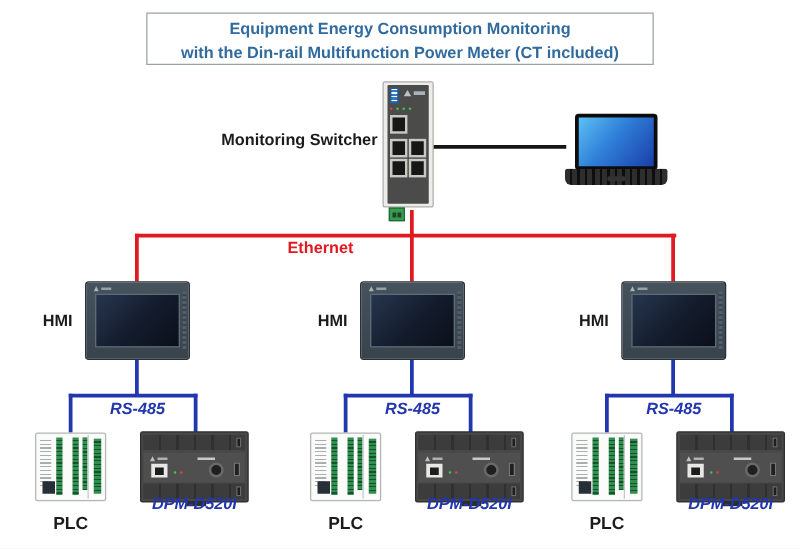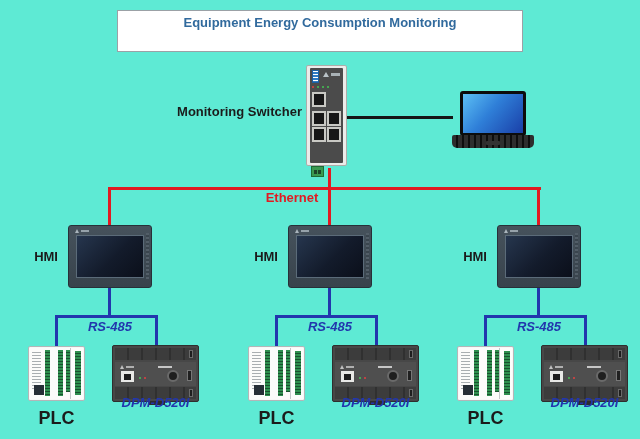--- a/index.html
+++ b/index.html
@@ -3,21 +3,21 @@
 <meta charset="utf-8">
 <style>
   :root{
     --red:#e11a22;
     --blue:#2236ad;
     --titleblue:#316a9d;
     --ink:#1b1b1b;
   }
   *{margin:0;padding:0;box-sizing:border-box;}
   body{font-family:"Liberation Sans",sans-serif;background:#dcdddd;}
-  .canvas{position:relative;width:640px;height:439px;background:#5eead4;overflow:hidden;}
+  .canvas{position:relative;width:640px;height:439px;background:#ffffff;overflow:hidden;}
   .abs{position:absolute;}
   .lbl{position:absolute;font-weight:bold;font-size:13px;color:var(--ink);line-height:14px;}
   .blue{color:var(--blue);font-style:italic;}
   .redtxt{color:var(--red);}
 
   
   .title-box{left:117px;top:10px;width:406px;height:42px;background:#ffffff;
     border:1px solid #9ba1a6;text-align:center;color:var(--titleblue);
     font-weight:bold;font-size:13px;line-height:19px;padding-top:2px;}
 
@@ -54,21 +54,21 @@
     background-image:repeating-linear-gradient(90deg,#2e2e2e 0 4px,#0e0e0e 4px 6px);}
   .lap-pad{position:absolute;left:34px;top:50px;width:14px;height:4px;background:#333;border-radius:1px;}
 
   
   .rline{position:absolute;background:var(--red);}
   .red-stub{left:328px;top:168px;width:3px;height:20px;}
   .red-bus{left:108px;top:187px;width:433px;height:3px;}
   .red-drop1{left:108px;top:187px;width:3px;height:38px;}
   .red-drop2{left:328px;top:187px;width:3px;height:38px;}
   .red-drop3{left:537px;top:187px;width:3px;height:38px;}
-  .eth-label{left:246px;top:191px;width:92px;text-align:center;}
+  .eth-label{left:230px;top:191px;width:92px;text-align:left;}
 
   
   .group{position:absolute;top:222px;width:200px;height:217px;}
   .g1{left:10px;} .g2{left:230px;} .g3{left:439px;}
   .hmi-label{left:0;top:28px;width:48px;text-align:right;}
   .hmi{position:absolute;left:58px;top:3px;width:84px;height:63px;
     background:linear-gradient(180deg,#46525c,#38434c);border:1px solid #273038;border-radius:3px;}
   .hmi-screen{position:absolute;left:7px;top:9px;right:7px;bottom:9px;
     background:linear-gradient(135deg,#26364e 0%,#131b2b 55%,#0b0f1a 100%);border:1px solid #5b6b79;}
   .hmi-vent{position:absolute;right:2px;top:7px;bottom:7px;width:3px;
@@ -114,30 +114,31 @@
   .dpm-rj45{position:absolute;left:6px;top:9px;width:13px;height:11px;background:#e8e8e6;}
   .dpm-rj45 i{position:absolute;left:3px;top:3px;width:7px;height:6px;background:#1d1d1d;}
   .dpm-leds{position:absolute;left:24px;top:15px;display:flex;gap:3px;}
   .dpm-leds i{display:block;width:2px;height:2px;border-radius:50%;}
   .dpm-txt{position:absolute;right:24px;top:4px;width:14px;height:2px;background:#c7c7c7;}
   .dpm-dial{position:absolute;right:17px;top:8px;width:12px;height:12px;border-radius:50%;
     background:#1f1f1f;border:2px solid #6a6a6a;}
   .dpm-sw{position:absolute;right:4px;top:8px;width:5px;height:11px;background:#202020;border:1px solid #777;}
   .dpm-tab{position:absolute;left:36px;bottom:-4px;width:16px;height:4px;background:#2d2d2d;}
 
-  .plc-label{left:8px;top:189px;width:77px;text-align:center;font-size:18px;}
+  .plc-label{left:8px;top:189px;width:77px;text-align:center;font-size:14px;}
   .dpm-label{left:98px;top:174px;width:95px;text-align:center;}
 </style>
 </head>
 <body>
 
 <div class="canvas">
 
   <div class="abs title-box">
     <div>Equipment Energy Consumption Monitoring</div>
+    <div>with the Din-rail Multifunction Power Meter (CT included)</div>
   </div>
 
   <div class="lbl switch-label">Monitoring Switcher</div>
   <div class="abs switch">
     <div class="sw-panel">
       <div class="sw-dip"></div>
       <div class="sw-tri"></div>
       <div class="sw-wordmark"></div>
       <div class="sw-leds">
         <i class="led-r"></i>

